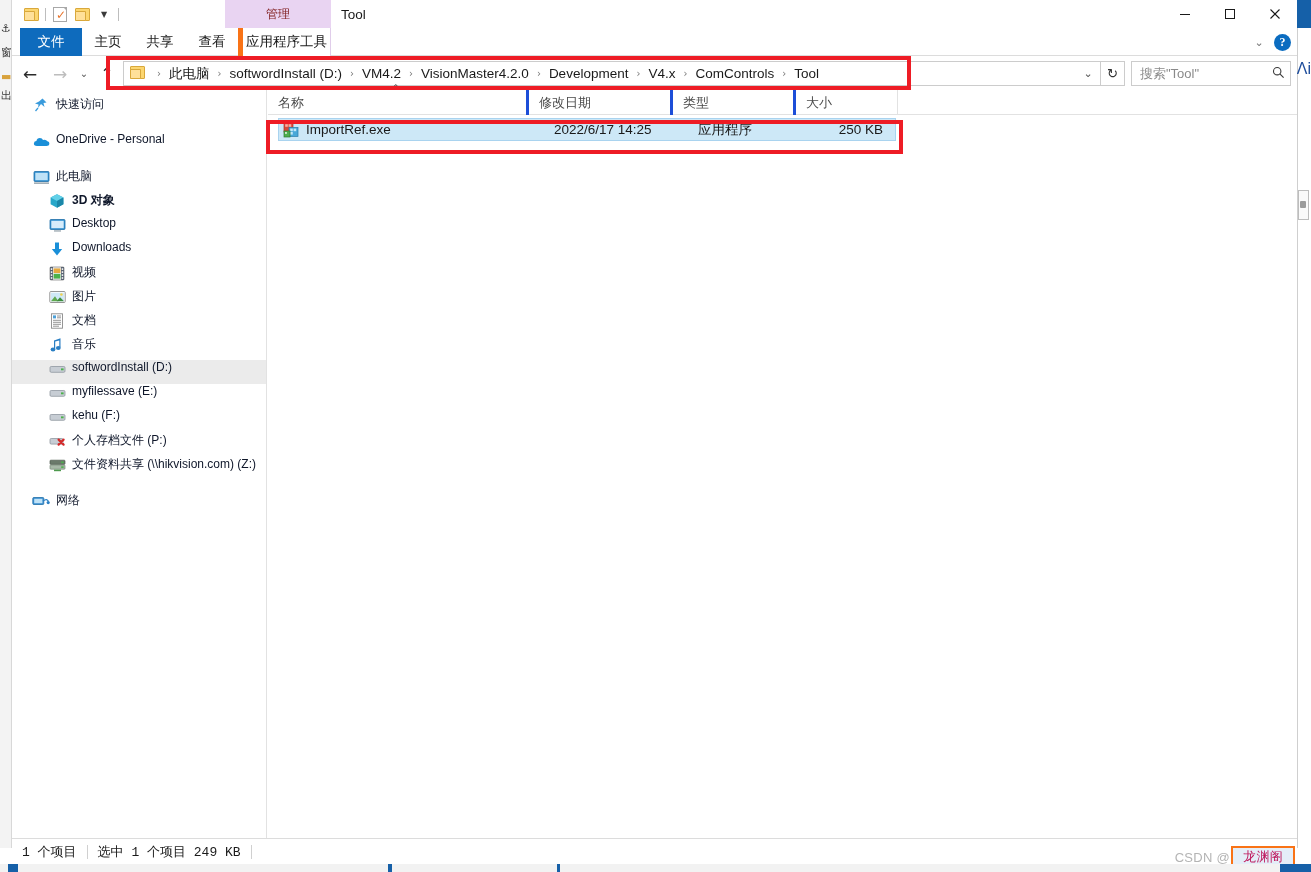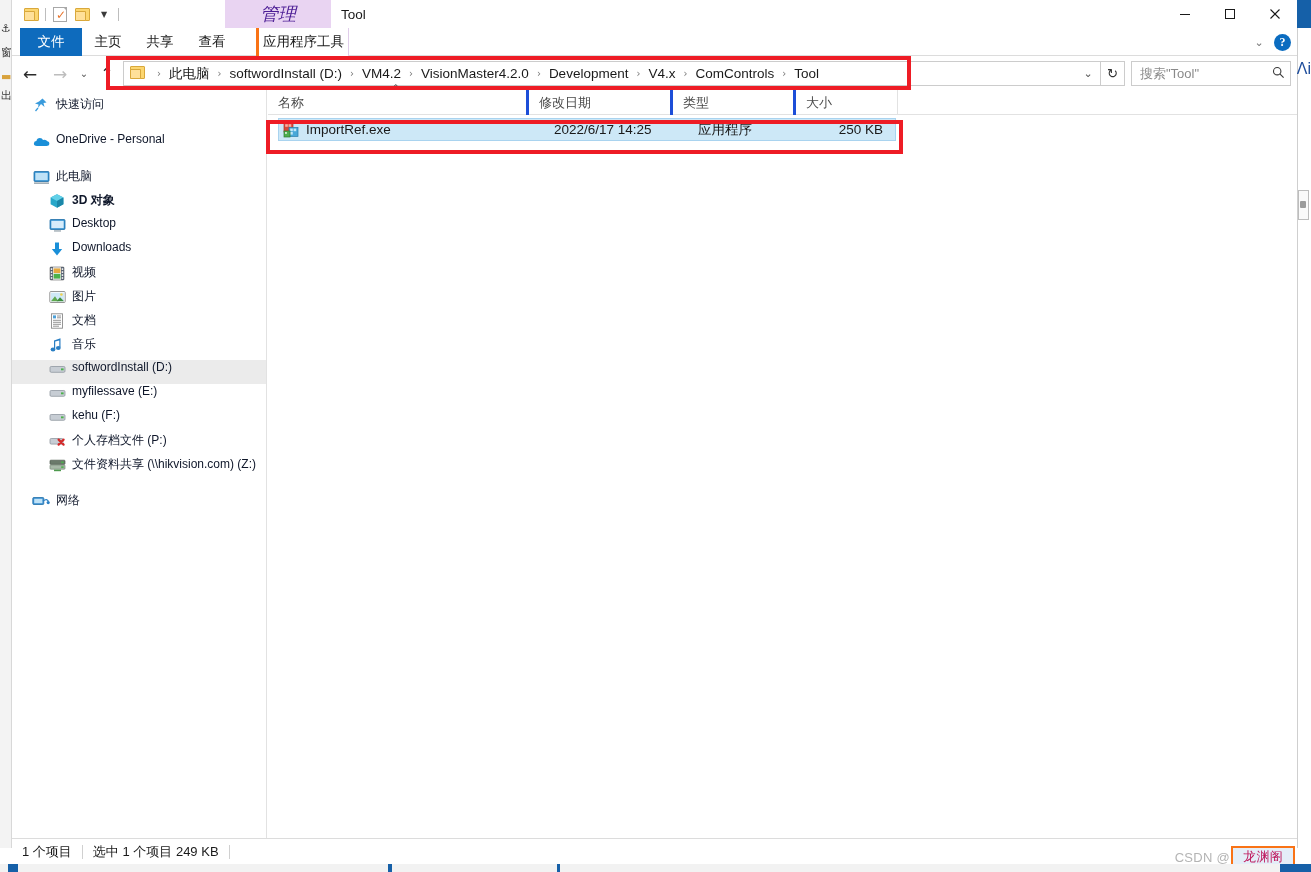--- a/index.html
+++ b/index.html
@@ -100,21 +100,21 @@
   }
   .qat-caret {
     font-size: 8px; color: #3a3a3a; font-family: "DejaVu Sans", sans-serif;
   }
 
   .ctx-tabhdr {
     position: absolute; top: 0; height: 28px;
     background: #e9d4f2;
     display: flex; align-items: center; justify-content: center;
   }
-  .ctx-tabhdr span { font-size: 18px; color: #4c1d95; font-style: italic; }
+  .ctx-tabhdr span { font-size: 12px; color: #7f1d1d; }
 
   .win-title {
     position: absolute; top: 0; height: 28px; display: flex; align-items: center;
     font-size: 13.5px; color: #1a1a1a;
   }
 
   .wbtns { position: absolute; right: 0; top: 0; height: 28px; display: flex; }
   .wbtn {
     width: 45px; height: 28px; display: flex; align-items: center; justify-content: center;
     color: #1a1a1a;
@@ -125,21 +125,21 @@
   .ribbon {
     position: absolute; left: 0; top: 28px; width: 1285px; height: 28px;
     background: #ffffff; border-bottom: 1px solid #dcdcdc;
   }
   .tab {
     position: absolute; top: 0; height: 28px;
     display: flex; align-items: center; justify-content: center;
     font-size: 13.5px; color: #1a1a1a;
   }
   .tab.file { background: #0e6bbd; color: #ffffff; }
-  .tab.ctx { background: #ffffff; border-left: 3px solid #f97316; border-right: 1px solid #e0cdea; margin-left: 18px; }
+  .tab.ctx { background: #ffffff; border-left: 5px solid #f97316; border-right: 1px solid #e0cdea; }
   .ribbon-help {
     position: absolute; right: 0; top: 0; height: 28px; display: flex;
     align-items: center; gap: 6px; padding-right: 6px;
   }
   .chev-down {
     font-size: 11px; color: #767676; font-family: "DejaVu Sans", sans-serif;
     width: 18px; text-align: center;
   }
   .help-ico {
     width: 17px; height: 17px; border-radius: 50%; background: #0b6cc0;
@@ -242,21 +242,21 @@
   }
   .exe-ico { width: 16px; height: 16px; margin: 0 7px 0 4px; position: relative; flex:0 0 16px;}
   .cell {
     font-size: 13.5px; color: #1a1a1a; position: absolute; white-space: nowrap;
   }
 
   
   .statusbar {
     position: absolute; left: 0; top: 838px; width: 1285px; height: 26px;
     border-top: 1px solid #dcdcdc; background: #ffffff;
-    display: flex; align-items: center;
+    display: flex; align-items: center; font-family: Liberation Mono, monospace;
   }
   .status-seg { font-size: 13px; color: #1a1a1a; padding: 0 10px; }
   .status-div { width: 1px; height: 14px; background: #d0d0d0; }
 
   
   .watermark {
     position: absolute; right: 16px; top: 846px;
     font-size: 13px; color: #b4b4b4; letter-spacing: 0.3px;
     display: flex; align-items: center; gap: 1px;
   }

